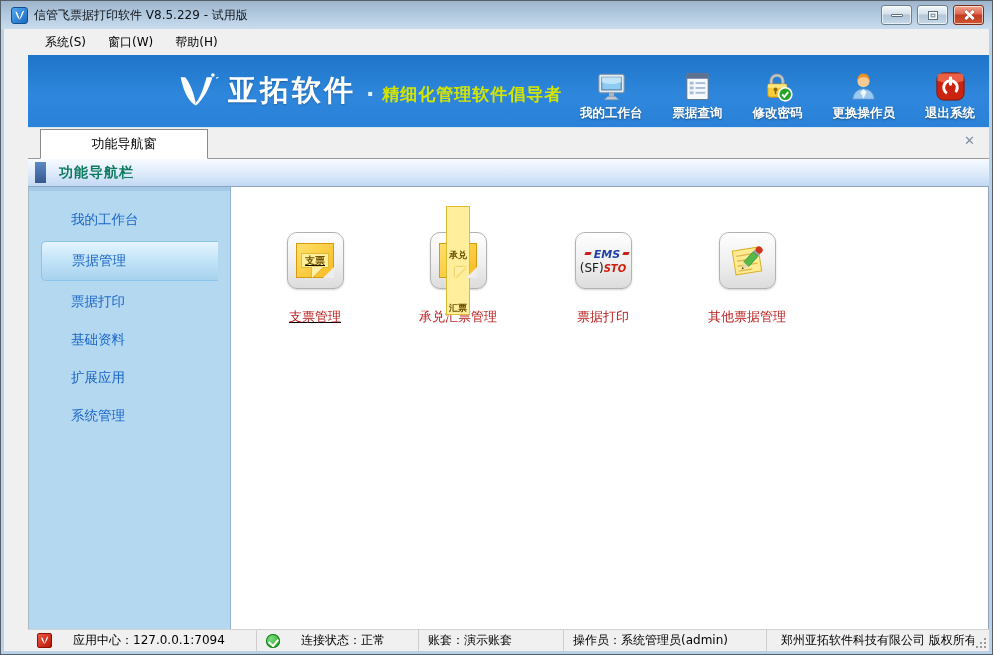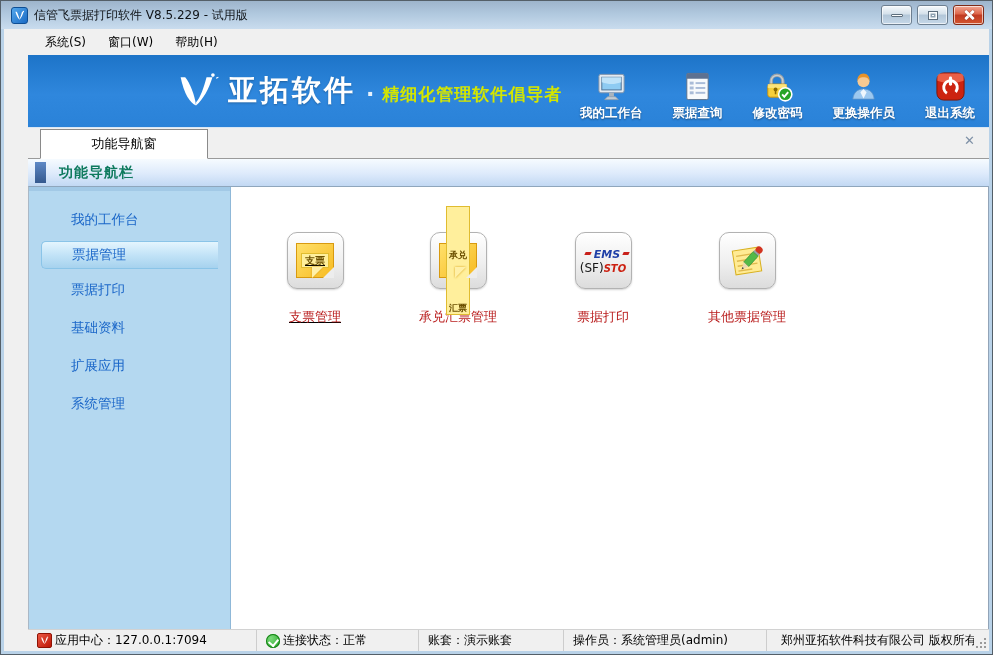--- a/index.html
+++ b/index.html
@@ -93,21 +93,21 @@
   }
   .nav-accent { width:11px; height:21px; background:linear-gradient(180deg,#5e89c6,#35598e); margin:0 13px 0 7px; }
   .nav-title { color:#0e7a5e; font-size:14px; font-weight:bold; letter-spacing:1px; }
 
   
   .main { flex:1; display:flex; border-top:1px solid #8fa6bc; border-left:1px solid #aab8c6; border-right:1px solid #92a4b8; background:#fff; min-height:0; }
   .sidebar { width:202px; flex:0 0 202px; background:#b4d8f0; border-right:1px solid #8fb8d8; padding-top:14px; position:relative; }
   .sidebar::before { content:""; position:absolute; top:0; left:0; right:0; height:4px; background:#a2c9e6; }
   .side-item { height:38px; display:flex; align-items:center; padding-left:42px; font-size:13.5px; color:#1a66c8; cursor:pointer; }
   .side-item.selected {
-    height:28px; margin:2px 12px; margin-left:12px; padding-left:30px;
+    height:40px; margin:2px 12px; margin-left:12px; padding-left:30px;
     background:linear-gradient(180deg,#e4f5fe 0%,#c2e3f7 50%,#a6d2ee 100%);
     border:1px solid #8ac4e8; border-right:none; border-radius:5px 0 0 5px;
   }
   .content { flex:1; position:relative; background:#fff; }
   .module { position:absolute; top:45px; width:120px; display:flex; flex-direction:column; align-items:center; cursor:pointer; }
   .module:nth-child(1){ left:24px;text-decoration:underline; }
   .module:nth-child(2){ left:167px; }
   .module:nth-child(3){ left:312px; }
   .module:nth-child(4){ left:456px; }
   .chip {
@@ -130,21 +130,21 @@
   .express-box { text-align:right; line-height:12px; }
   .ems-text { color:#1f3fa6; font-style:italic; font-weight:bold; font-size:11px; position:relative; display:inline-block; padding:0 6px; }
   .ems-text::before,.ems-text::after { content:""; position:absolute; top:3px; width:6px; height:3px; background:#c8201a; transform:skewX(-25deg); }
   .ems-text::before{ left:-3px; } .ems-text::after{ right:-3px; }
   .sf-sto { white-space:nowrap; }
   .sf-text { color:#151515; font-weight:normal; font-size:12px; }
   .sto-text { color:#cc2010; font-style:italic; font-weight:bold; font-size:10px;margin-top:48px; }
 
   
   .statusbar { height:22px; flex:0 0 22px; background:#f0f0f0; border-top:1px solid #d2d2d2; display:flex; align-items:center; font-size:12px; color:#000; }
-  .seg { display:flex; align-items:center; gap:3px; padding:0 9px; height:100%; border-right:1px solid #cdcdcd; white-space:nowrap; overflow:hidden; }
+  .seg { display:flex; align-items:center; gap:21px; padding:0 9px; height:100%; border-right:1px solid #cdcdcd; white-space:nowrap; overflow:hidden; }
   .seg1 { flex:0 0 229px; }
   .seg2 { flex:0 0 162px; }
   .seg3 { flex:0 0 145px; }
   .seg4 { flex:0 0 203px; }
   .seg5 { flex:1; border-right:none; padding-left:14px; }
   .mini-logo { width:15px; height:15px; border-radius:2px; background:linear-gradient(135deg,#ec5844,#bc1505); border:1px solid #8e1204; display:flex; align-items:center; justify-content:center; flex:0 0 auto; }
   .status-ok { width:14px; height:14px; border-radius:50%; background:radial-gradient(circle at 35% 30%,#7cdc7c,#1f9e1f); position:relative; flex:0 0 auto; box-shadow:inset 0 0 0 1px #148014; }
   .status-ok::after { content:""; position:absolute; left:4px; top:3px; width:5px; height:7px; border:solid #fff; border-width:0 2px 2px 0; transform:rotate(40deg); }
   .grip { width:13px; height:13px; margin:0 2px 2px 0; align-self:flex-end; position:relative; }
   .grip::before { content:""; position:absolute; right:1px; bottom:1px; width:2px; height:2px; background:#9a9a9a;

